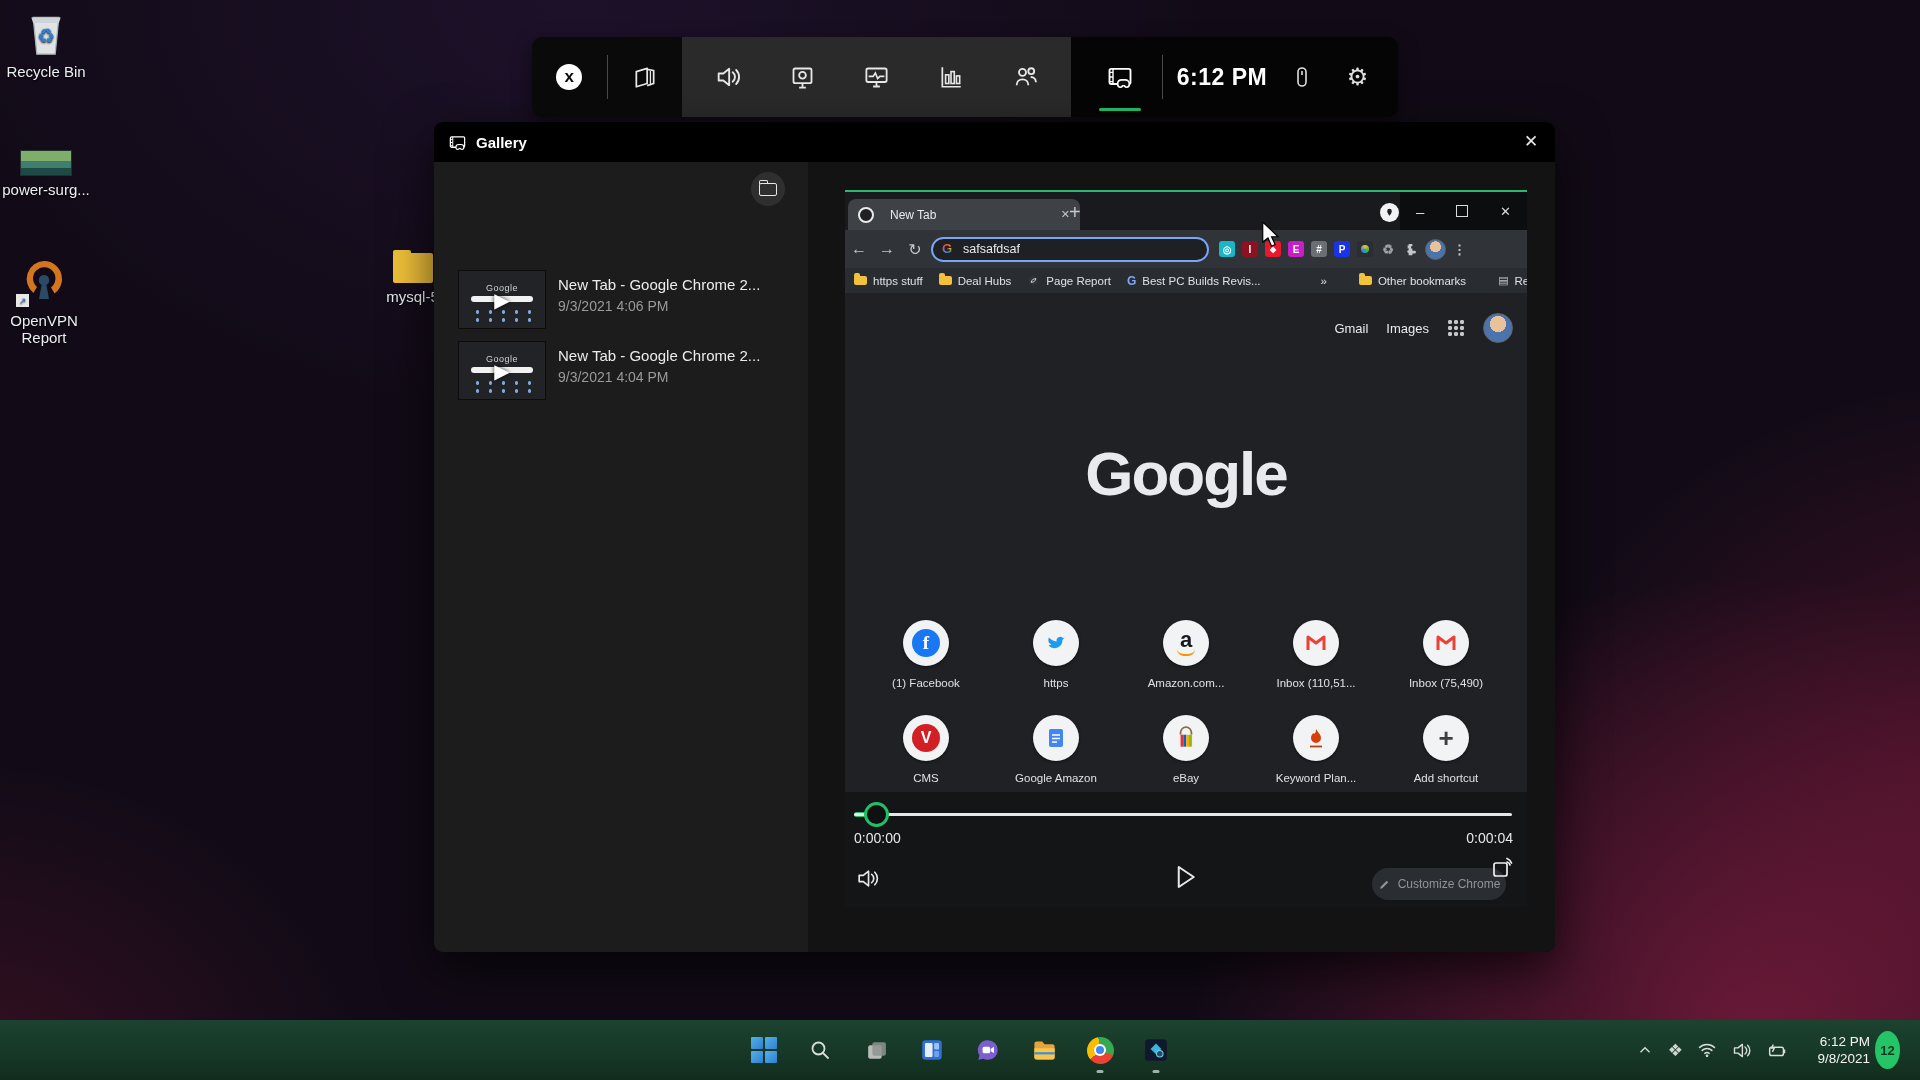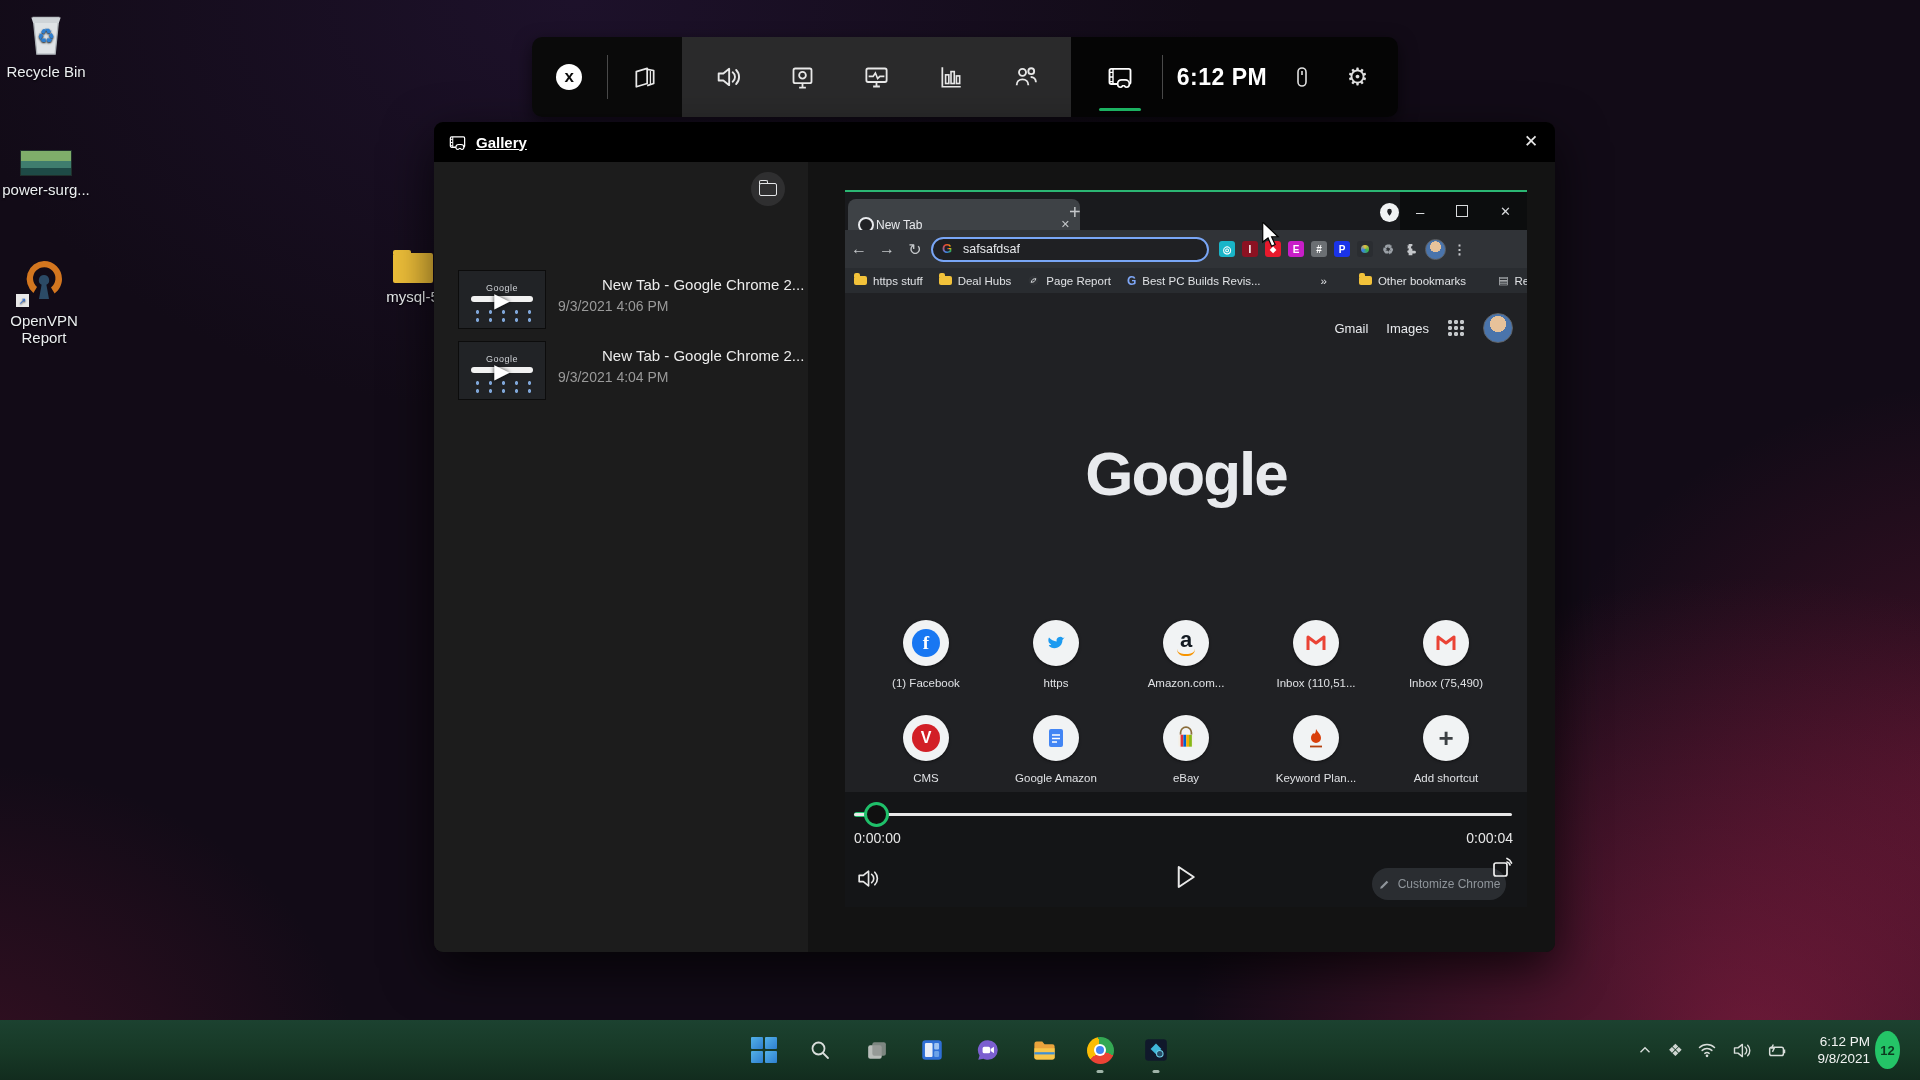--- a/index.html
+++ b/index.html
@@ -27,39 +27,39 @@
       box-shadow:0 6px 18px rgba(0,0,0,.55);}
   .gb-sec{display:flex;align-items:center;height:100%;}
   .gb-btn{width:58px;height:58px;display:flex;align-items:center;justify-content:center;position:relative;}
   .gb-divider{width:1px;height:44px;background:#4a4a4a;}
   #gb-time{color:#fff;font-weight:bold;font-size:23px;letter-spacing:.5px;}
   .gb-underline{position:absolute;left:8px;right:8px;bottom:-5px;height:3px;background:#1fc06a;border-radius:2px;}
   
   #gwin{left:434px;top:122px;width:1121px;height:830px;background:#131313;border-radius:9px;
         box-shadow:0 18px 50px rgba(0,0,0,.7);overflow:hidden;}
   #gwin-header{position:absolute;left:0;top:0;right:0;height:40px;background:#000;display:flex;align-items:center;padding:0 14px;gap:9px;color:#fff;}
-  #gwin-title{font-size:15px;font-weight:bold;text-decoration:underline;}
+  #gwin-title{font-size:15px;font-weight:bold;}
   #gwin-close{position:absolute;right:13px;top:9px;width:22px;height:22px;color:#e8e8e8;font-size:17px;line-height:22px;text-align:center;}
   #gpane-left{position:absolute;left:0;top:40px;width:374px;bottom:0;background:#1c1c1c;}
   #gpane-right{position:absolute;left:374px;top:40px;right:0;bottom:0;background:#131313;}
   .gitem{position:absolute;left:21px;width:340px;height:62px;}
   .gthumb{position:absolute;left:3px;top:2px;width:86px;height:57px;background:#212326;border:1px solid #0c0c0c;overflow:hidden;}
   .gthumb .mini-g{position:absolute;left:0;right:0;top:12px;text-align:center;color:#cfd2d6;font-size:9px;letter-spacing:.5px;}
   .gthumb .mini-pill{position:absolute;left:12px;right:12px;top:25px;height:6px;background:#f2f2f2;border-radius:3px;}
   .gthumb .mini-dots{position:absolute;left:12px;top:37px;width:62px;height:14px;
      background-image:radial-gradient(circle,#7fa6d9 1.6px,transparent 2px);background-size:13px 8px;}
   .gthumb .mini-play{position:absolute;left:0;top:0;right:0;bottom:0;display:flex;align-items:center;justify-content:center;color:#fff;font-size:20px;text-shadow:0 0 4px rgba(0,0,0,.8);}
-  .gtitle{position:absolute;left:103px;top:8px;color:#ececec;font-size:15px;white-space:nowrap;margin-left:44px;}
+  .gtitle{position:absolute;left:103px;top:8px;color:#ececec;font-size:15px;white-space:nowrap;}
   .gdate{position:absolute;left:103px;top:30px;color:#9a9a9a;font-size:14px;}
   #gfolder-btn{position:absolute;right:23px;top:10px;width:34px;height:34px;border-radius:50%;background:#2f2f30;display:flex;align-items:center;justify-content:center;}
   
   #video{position:absolute;left:411px;top:68px;width:682px;height:715px;background:#141517;border-top:2px solid #2bb673;}
   #chrome{position:absolute;left:0;top:0;width:682px;height:600px;background:#202124;overflow:hidden;}
   #tabstrip{position:absolute;left:0;top:0;right:0;height:38px;background:#191a1d;}
-  #tab{position:absolute;left:3px;top:7px;width:212px;height:31px;background:#3e4246;border-radius:8px 8px 0 0;display:flex;align-items:center;padding:10px 10px;gap:2px;}
+  #tab{position:absolute;left:3px;top:7px;width:212px;height:31px;background:#3e4246;border-radius:8px 8px 0 0;display:flex;align-items:center;padding:0 10px;gap:16px;}
   #tab-title{color:#e8eaed;font-size:12px;flex:1;}
   #tab-close{color:#c4c7ca;font-size:11px;}
   #tab-fav{width:12px;height:12px;border-radius:50%;border:2px solid #e8eaed;background:#202124;}
   #newtab-btn{position:absolute;left:224px;top:10px;color:#c4c7ca;font-size:20px;line-height:20px;}
   #media-btn{position:absolute;left:535px;top:11px;width:19px;height:19px;border-radius:50%;background:#f1f3f4;display:flex;align-items:center;justify-content:center;}
   #winctl{position:absolute;right:0;top:0;width:127px;height:38px;background:#0c0d0e;display:flex;align-items:center;justify-content:space-around;color:#d8dadc;}
   #toolbar{position:absolute;left:0;top:38px;right:0;height:38px;background:#303337;display:flex;align-items:center;color:#c4c7ca;}
   .navg{width:28px;text-align:center;font-size:16px;}
   #omnibox{width:278px;height:25px;margin-left:2px;background:#1f2023;border:2px solid #79a6f6;border-radius:14px;display:flex;align-items:center;padding:0 9px;gap:7px;box-sizing:border-box;}
   #omni-g{width:14px;height:14px;font-size:13px;font-weight:bold;line-height:14px;

